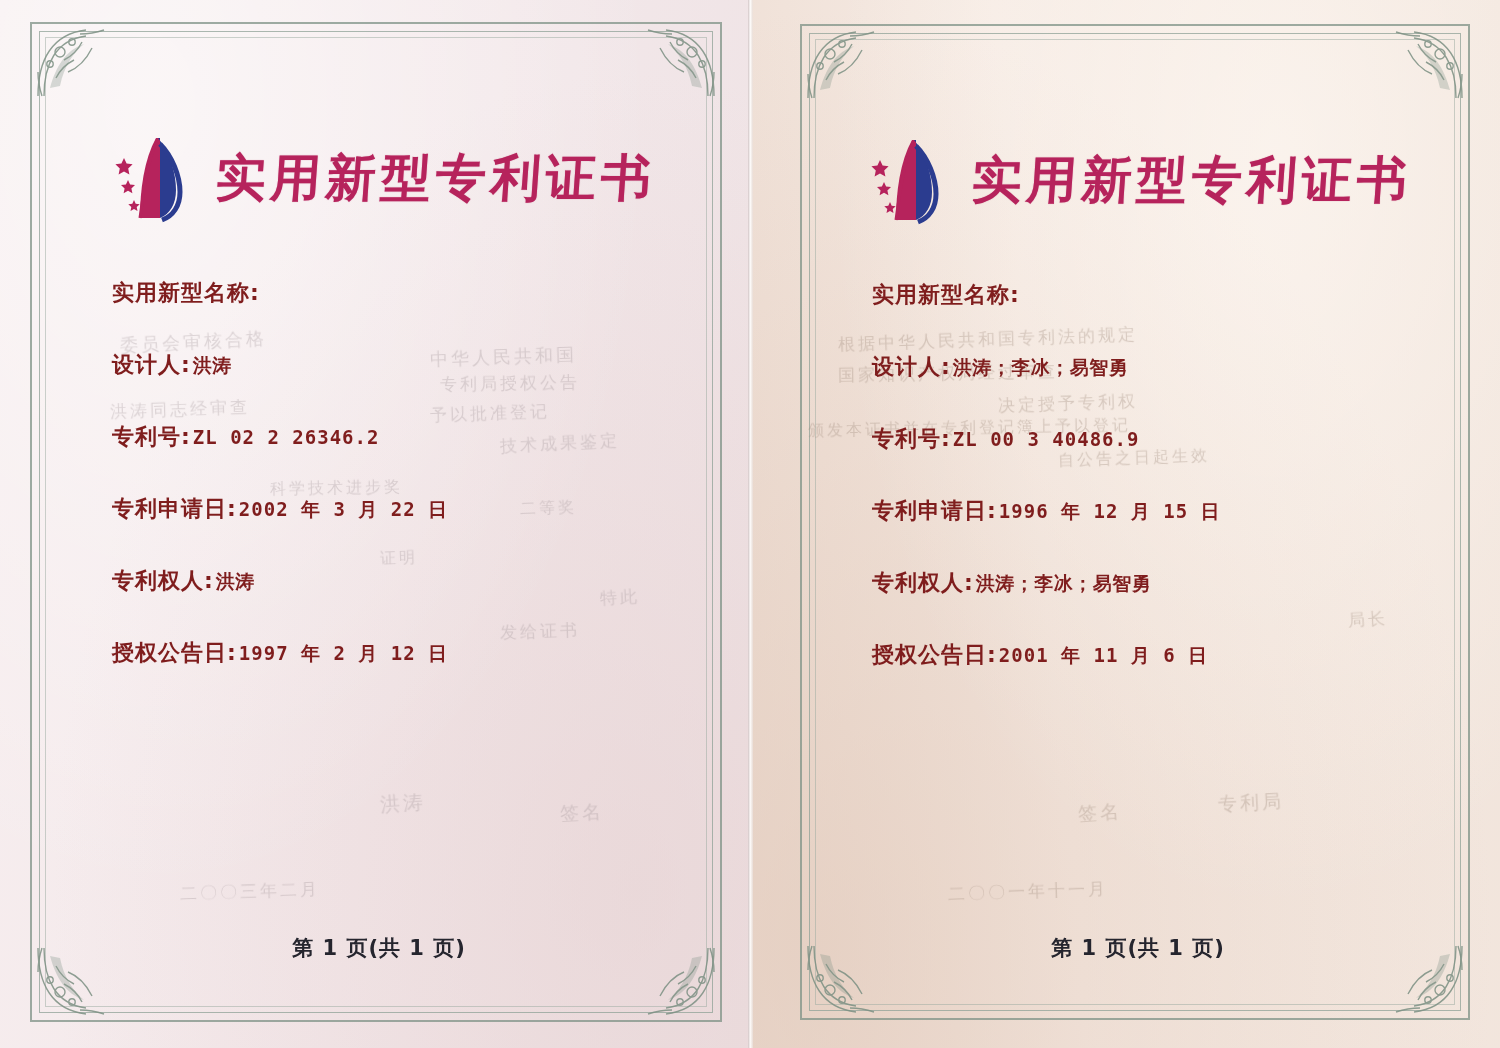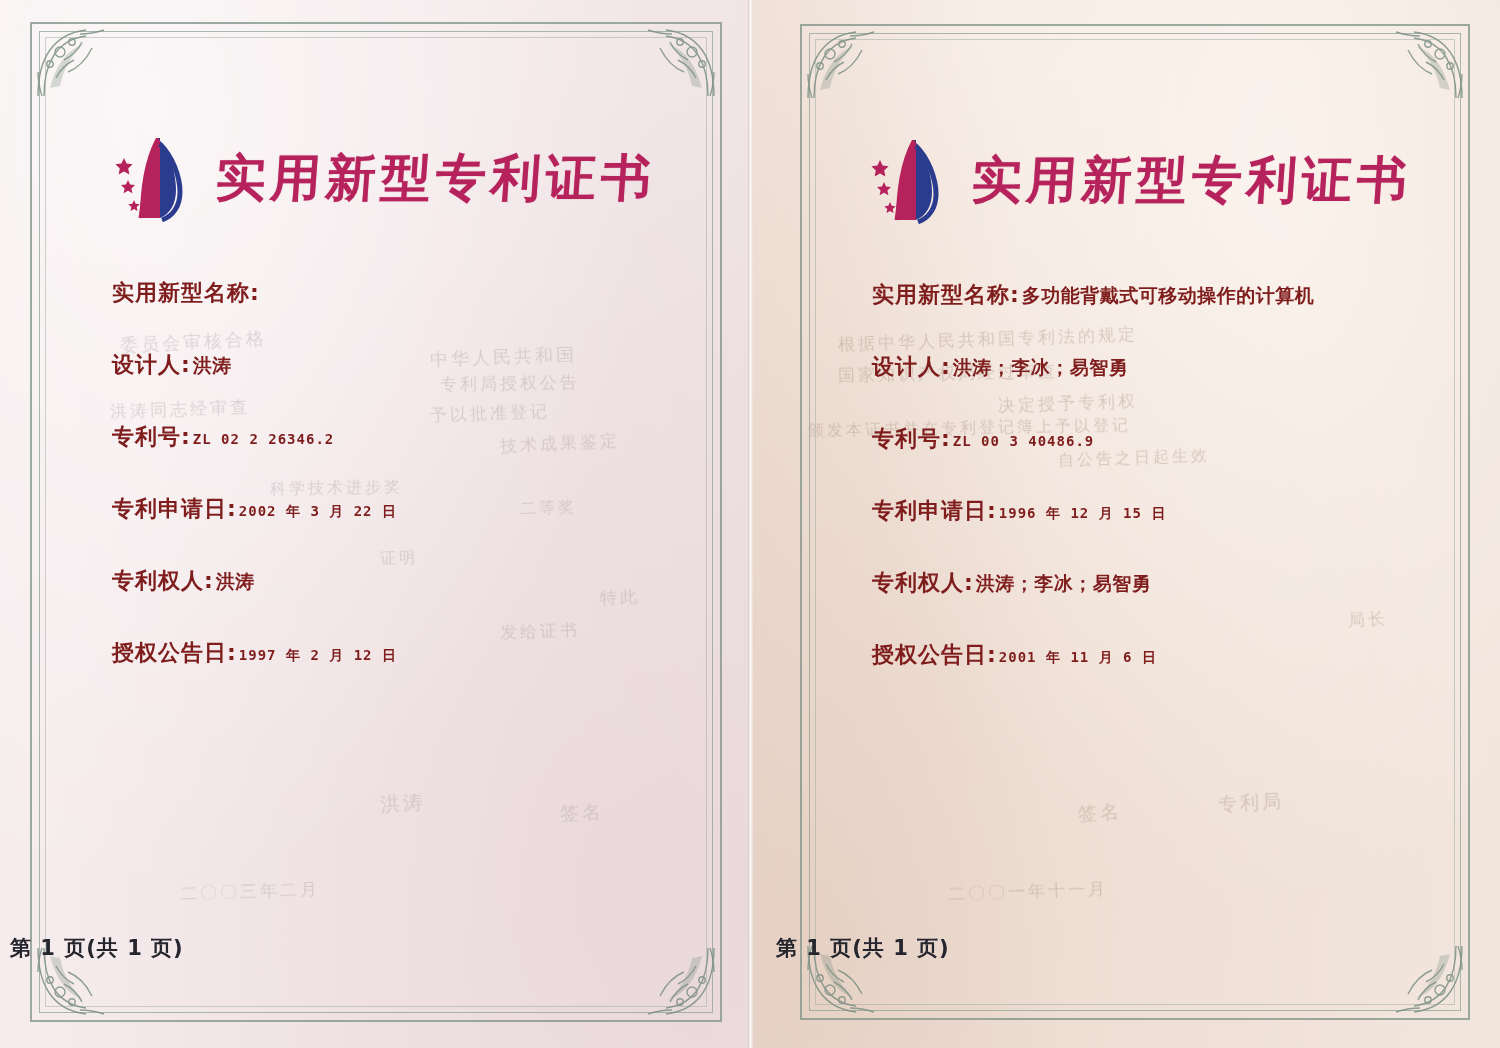--- a/index.html
+++ b/index.html
@@ -144,27 +144,28 @@
   }
   .field .value {
     font-size: 19px;
     font-weight: bold;
     white-space: nowrap;
     letter-spacing: 0.5px;
     margin-left: 2px;
   }
   .field.mono .value {
     font-family: "DejaVu Sans Mono", monospace;
-    font-size: 14px;
+    font-size: 19px;
     letter-spacing: 1px;
   }
   .footer {
     position: absolute;
     bottom: 86px;
     left: 0; right: 0;
+    text-align: center;
     font-family: "DejaVu Sans", sans-serif;
     font-size: 21px;
     font-weight: bold;
     color: #25252e;
     letter-spacing: 1px;
   }
   .cert.left .footer { padding-left: 10px; }
   .cert.right .footer { padding-left: 28px; }
 
   
@@ -447,21 +448,20 @@
               </g>
             </g>
           </svg>
         </span>
         <span class="title-text">实用新型专利证书</span>
       </div>
 
       <div class="fields">
         <div class="field">
           <span class="label">实用新型名称:</span>
-          <span class="value">多功能背戴式可移动操作的计算机</span>
         </div>
         <div class="field">
           <span class="label">设计人:</span>
           <span class="value">洪涛；李冰；易智勇</span>
         </div>
         <div class="field mono">
           <span class="label">专利号:</span>
           <span class="value">ZL 00 3 40486.9</span>
         </div>
         <div class="field mono">

